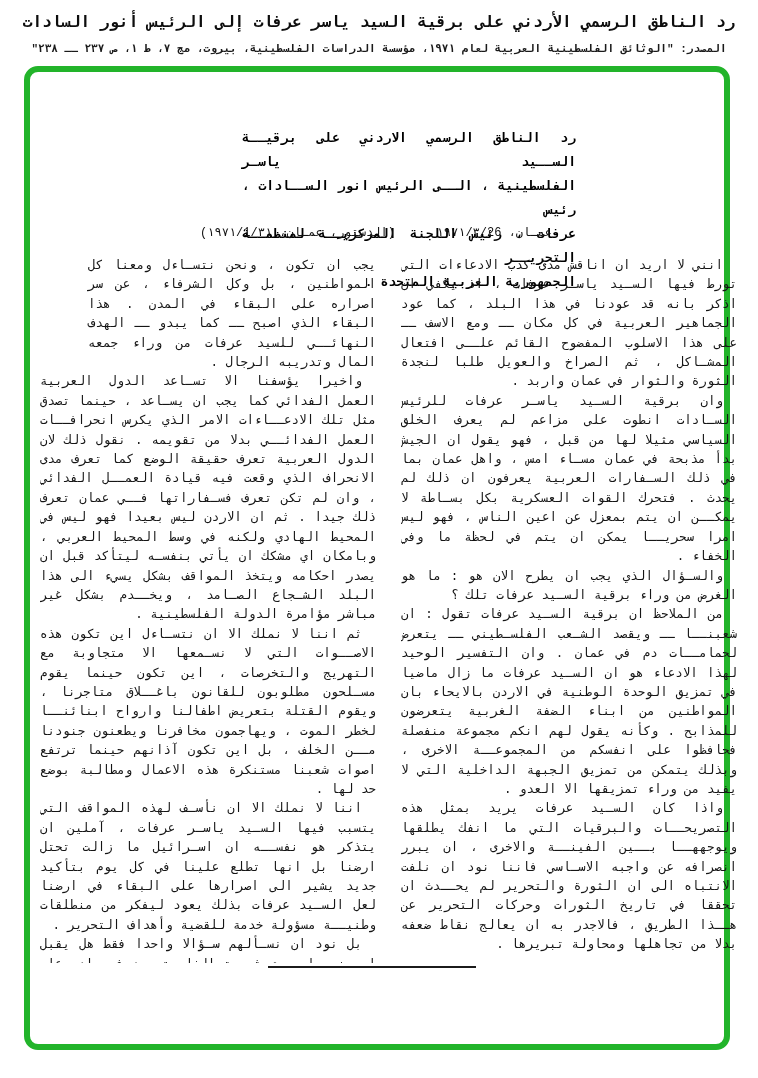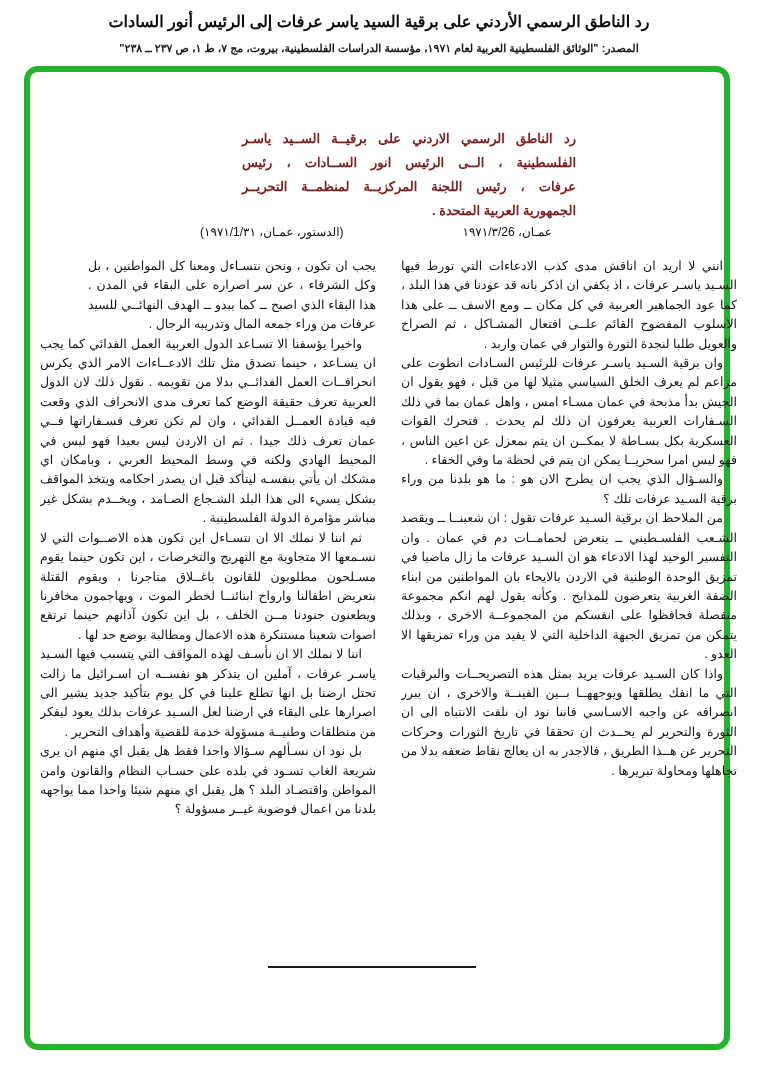--- a/index.html
+++ b/index.html
@@ -1,34 +1,34 @@
 <!DOCTYPE html>
 <html lang="ar"><head>
 <meta charset="utf-8">
 <style>
   html,body{margin:0;padding:0;background:#ffffff;}
   .page{
     position:relative;width:758px;height:1078px;background:#fff;
-    font-family:Liberation Sans, sans-serif;color:#141414;overflow:hidden;
+    font-family:Liberation Mono, monospace;color:#141414;overflow:hidden;
   }
   .top-title{
     position:absolute;top:12px;left:0;right:0;text-align:center;
     font-size:16px;font-weight:bold;direction:rtl;color:#0d0d0d;
   }
   .top-source{
     position:absolute;top:42px;left:0;right:0;text-align:center;
     font-size:11px;font-weight:bold;direction:rtl;color:#1a1a1a;
   }
   .frame{
     position:absolute;left:24px;top:66px;width:694px;height:972px;
     border:6px solid #22b42a;border-radius:14px;background:#fff;
   }
   .heading{
     position:absolute;left:242px;top:127px;width:334px;direction:rtl;
-    font-size:13px;font-weight:bold;line-height:24px;color:#7f1d1d;
+    font-size:13px;font-weight:bold;line-height:24px;color:#000000;
   }
   .heading .hline{text-align:justify;text-align-last:justify;}
   .heading .hline:last-child{text-align-last:right;}
   .dateline{
     position:absolute;left:200px;top:225px;width:352px;direction:rtl;
     display:flex;justify-content:space-between;font-size:12px;color:#111;
   }
   .col{
     position:absolute;top:257px;width:336px;direction:rtl;
     font-size:12.5px;line-height:19.4px;text-align:justify;color:#151515;
@@ -62,21 +62,21 @@
     </div>
 
   <div class="dateline" dir="rtl">
     <span>عمـان، ١٩٧١/٣/26</span>
     <span>(الدستور، عمـان، ١٩٧١/1/٣١)</span>
   </div>
 
   <div class="col col-right" dir="rtl">
       <div class="para">انني لا اريد ان اناقش مدى كذب الادعاءات التي تورط فيها السـيد ياسـر عرفات ، اذ يكفي ان اذكر بانه قد عودنا في هذا البلد ، كما عود الجماهير العربية في كل مكان ــ ومع الاسف ــ على هذا الاسلوب المفضوح القائم علــى افتعال المشـاكل ، ثم الصراخ والعويل طلبا لنجدة الثورة والثوار في عمان واربد .</div>
       <div class="para">وان برقية السـيد ياسـر عرفات للرئيس السـادات انطوت على مزاعم لم يعرف الخلق السياسي مثيلا لها من قبل ، فهو يقول ان الجيش بدأ مذبحة في عمان مسـاء امس ، واهل عمان بما في ذلك السـفارات العربية يعرفون ان ذلك لم يحدث . فتحرك القوات العسكرية بكل بسـاطة لا يمكــن ان يتم بمعزل عن اعين الناس ، فهو ليس امرا سحريــا يمكن ان يتم في لحظة ما وفي الخفاء .</div>
-      <div class="para">والسـؤال الذي يجب ان يطرح الان هو : ما هو بلدنا من وراء برقية السـيد عرفات تلك ؟</div>
+      <div class="para">والسـؤال الذي يجب ان يطرح الان هو : ما هو الغرض من وراء برقية السـيد عرفات تلك ؟</div>
       <div class="para">من الملاحظ ان برقية السـيد عرفات تقول : ان شعبنــا ــ ويقصد الشـعب الفلسـطيني ــ يتعرض لحمامــات دم في عمان . وان التفسير الوحيد لهذا الادعاء هو ان السـيد عرفات ما زال ماضيا في تمزيق الوحدة الوطنية في الاردن بالايحاء بان المواطنين من ابناء الضفة الغربية يتعرضون للمذابح . وكأنه يقول لهم انكم مجموعة منفصلة فحافظوا على انفسكم من المجموعــة الاخرى ، وبذلك يتمكن من تمزيق الجبهة الداخلية التي لا يفيد من وراء تمزيقها الا العدو .</div>
       <div class="para">واذا كان السـيد عرفات يريد بمثل هذه التصريحــات والبرقيات التي ما انفك يطلقها ويوجههــا بــين الفينــة والاخرى ، ان يبرر انصرافه عن واجبه الاسـاسي فاننا نود ان نلفت الانتباه الى ان الثورة والتحرير لم يحــدث ان تحققا في تاريخ الثورات وحركات التحرير عن هــذا الطريق ، فالاجدر به ان يعالج نقاط ضعفه بدلا من تجاهلها ومحاولة تبريرها .</div>
     </div>
 
   <div class="col col-left" dir="rtl">
       <div class="para">يجب ان تكون ، ونحن نتسـاءل ومعنا كل المواطنين ، بل وكل الشرفاء ، عن سر اصراره على البقاء في المدن . هذا البقاء الذي اصبح ــ كما يبدو ــ الهدف النهائــي للسيد عرفات من وراء جمعه المال وتدريبه الرجال .</div>
       <div class="para">واخيرا يؤسفنا الا تسـاعد الدول العربية العمل الفدائي كما يجب ان يسـاعد ، حينما تصدق مثل تلك الادعــاءات الامر الذي يكرس انحرافــات العمل الفدائــي بدلا من تقويمه . نقول ذلك لان الدول العربية تعرف حقيقة الوضع كما تعرف مدى الانحراف الذي وقعت فيه قيادة العمــل الفدائي ، وان لم تكن تعرف فسـفاراتها فــي عمان تعرف ذلك جيدا . ثم ان الاردن ليس بعيدا فهو ليس في المحيط الهادي ولكنه في وسط المحيط العربي ، وبامكان اي مشكك ان يأتي بنفسـه ليتأكد قبل ان يصدر احكامه ويتخذ المواقف بشكل يسيء الى هذا البلد الشـجاع الصـامد ، ويخــدم بشكل غير مباشر مؤامرة الدولة الفلسطينية .</div>
       <div class="para">ثم اننا لا نملك الا ان نتسـاءل اين تكون هذه الاصــوات التي لا نسـمعها الا متجاوبة مع التهريج والتخرصات ، اين تكون حينما يقوم مسـلحون مطلوبون للقانون باغــلاق متاجرنا ، ويقوم القتلة بتعريض اطفالنا وارواح ابنائنــا لخطر الموت ، ويهاجمون مخافرنا ويطعنون جنودنا مــن الخلف ، بل اين تكون آذانهم حينما ترتفع اصوات شعبنا مستنكرة هذه الاعمال ومطالبة بوضع حد لها .</div>
       <div class="para">اننا لا نملك الا ان نأسـف لهذه المواقف التي يتسبب فيها السـيد ياسـر عرفات ، آملين ان يتذكر هو نفســه ان اسـرائيل ما زالت تحتل ارضنا بل انها تطلع علينا في كل يوم بتأكيد جديد يشير الى اصرارها على البقاء في ارضنا لعل السـيد عرفات بذلك يعود ليفكر من منطلقات وطنيــة مسؤولة خدمة للقضية وأهداف التحرير .</div>
       <div class="para">بل نود ان نسـألهم سـؤالا واحدا فقط هل يقبل اي منهم ان يرى شريعة الغاب تسـود في بلده على حسـاب النظام والقانون وامن المواطن واقتصـاد البلد ؟ هل يقبل اي منهم شيئا واحدا مما يواجهه بلدنا من اعمال فوضوية غيــر مسؤولة ؟</div>

